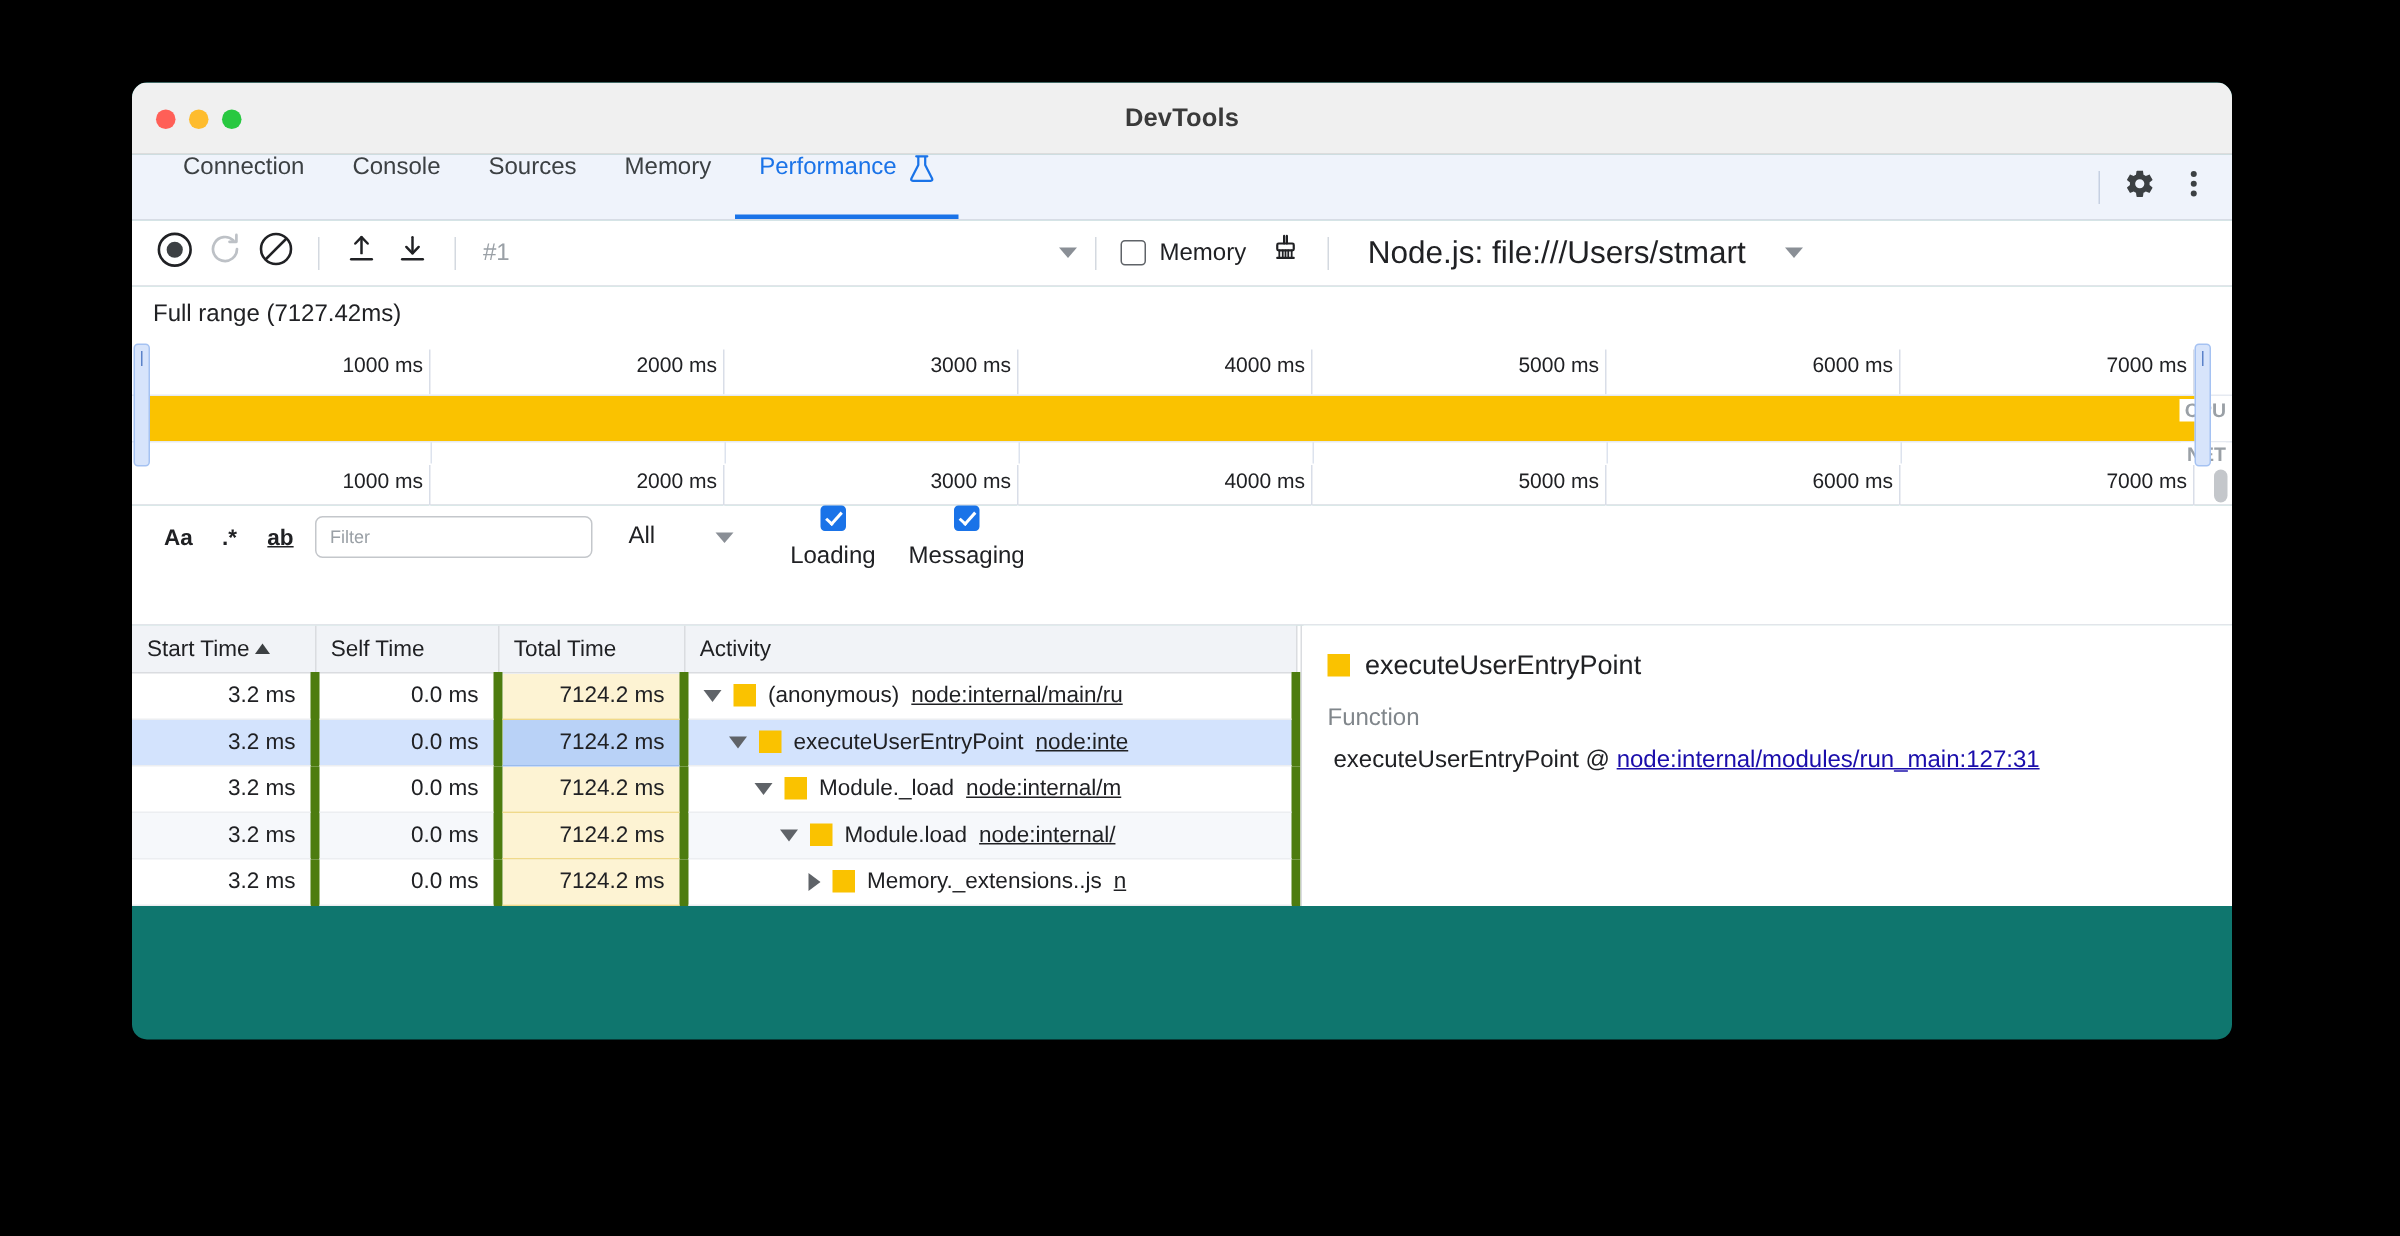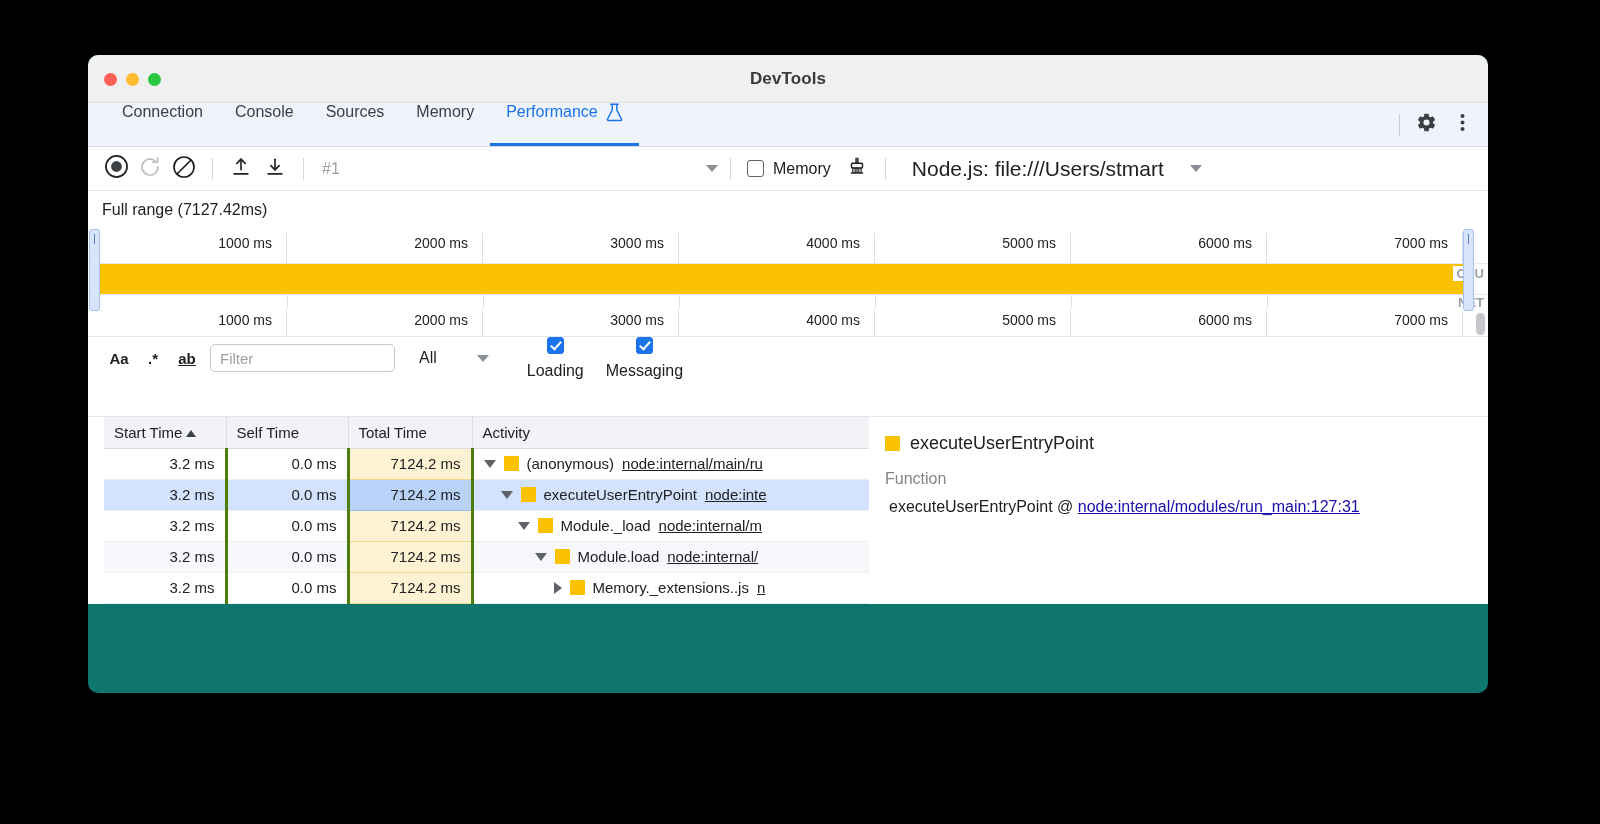--- a/index.html
+++ b/index.html
@@ -148,21 +148,21 @@
     position: absolute; left: 0; right: 0; top: 42px; height: 30px;
   }
   #ruler-bottom {
     position: absolute; left: 0; right: 0; top: 119px; height: 28px;
   }
   .tickbox {
     position: absolute; top: 0; height: 100%;
     border-right: 1px solid #d9dee8;
   }
   .ticklabel {
-    position: absolute; right: 14px; top: 2px;
+    position: absolute; right: 4px; top: 2px;
     font-size: 14px; color: #202124; white-space: nowrap;
   }
   #strips {
     position: absolute; left: 0; right: 0; top: 72px; height: 46px;
     background: #fff;
     border-top: 1px solid #e6eaf1;
   }
   #cpu-strip {
     position: absolute; left: 0; top: 0; height: 30px; right: 0;
   }
@@ -234,41 +234,41 @@
   }
   .ficon {
     width: 34px; height: 28px;
     display: flex; align-items: center; justify-content: center;
     font-size: 15px; color: #202124; font-weight: bold;
     cursor: default;
   }
   #filter-input {
     width: 185px; height: 28px;
     border: 1px solid #c4c7cb; border-radius: 5px;
-    font-size: 15px; color: #202124;
+    font-size: 12px; color: #202124;
     padding: 0 9px;
     margin-left: 6px;
     outline: none;
     background: #fff;
     font-family: "Liberation Sans", sans-serif;
   }
   #filter-input::placeholder { color: #9aa0a6; }
   #all-label { font-size: 16px; color: #202124; margin-left: 24px; }
   #all-caret { margin-left: 40px; }
   .cbgroup { display: flex; align-items: center; gap: 8px; flex-direction: column; }
   .cbgroup .lbl { font-size: 16px; color: #202124; }
 
   
   #content {
     position: relative;
     height: 187px;
     background: #fff;
   }
   #leftpane {
-    position: absolute; left: 16px; top: 0; bottom: 0;
+    position: absolute; left: 0; top: 0; bottom: 0;
     width: 780px;
     border-right: 1px solid #dadce0;
     overflow: hidden;
   }
   #rightpane {
     position: absolute; left: 781px; right: 0; top: 0; bottom: 0;
     background: #fff;
     padding: 16px 0 0 16px;
     overflow: hidden;
   }
@@ -280,21 +280,21 @@
     border-right: 1px solid #dadce0;
     border-bottom: 1px solid #dadce0;
     font-size: 15px; font-weight: normal; color: #202124;
     height: 31px;
     padding: 0 10px;
     text-align: left;
     white-space: nowrap;
   }
   table.evt th.num { text-align: left; }
   table.evt td {
-    border-right: 3px solid #4d7c0f;
+    border-right: 6px solid #4d7c0f;
     border-bottom: 1px solid #eceef1;
     font-size: 15px; color: #202124;
     height: 31px;
     padding: 0 10px;
     white-space: nowrap;
     overflow: hidden;
   }
   td.num { text-align: right; }
   tr.alt td { background: #f6f8fb; }
   tr.sel td { background: #d3e3fd !important; }

